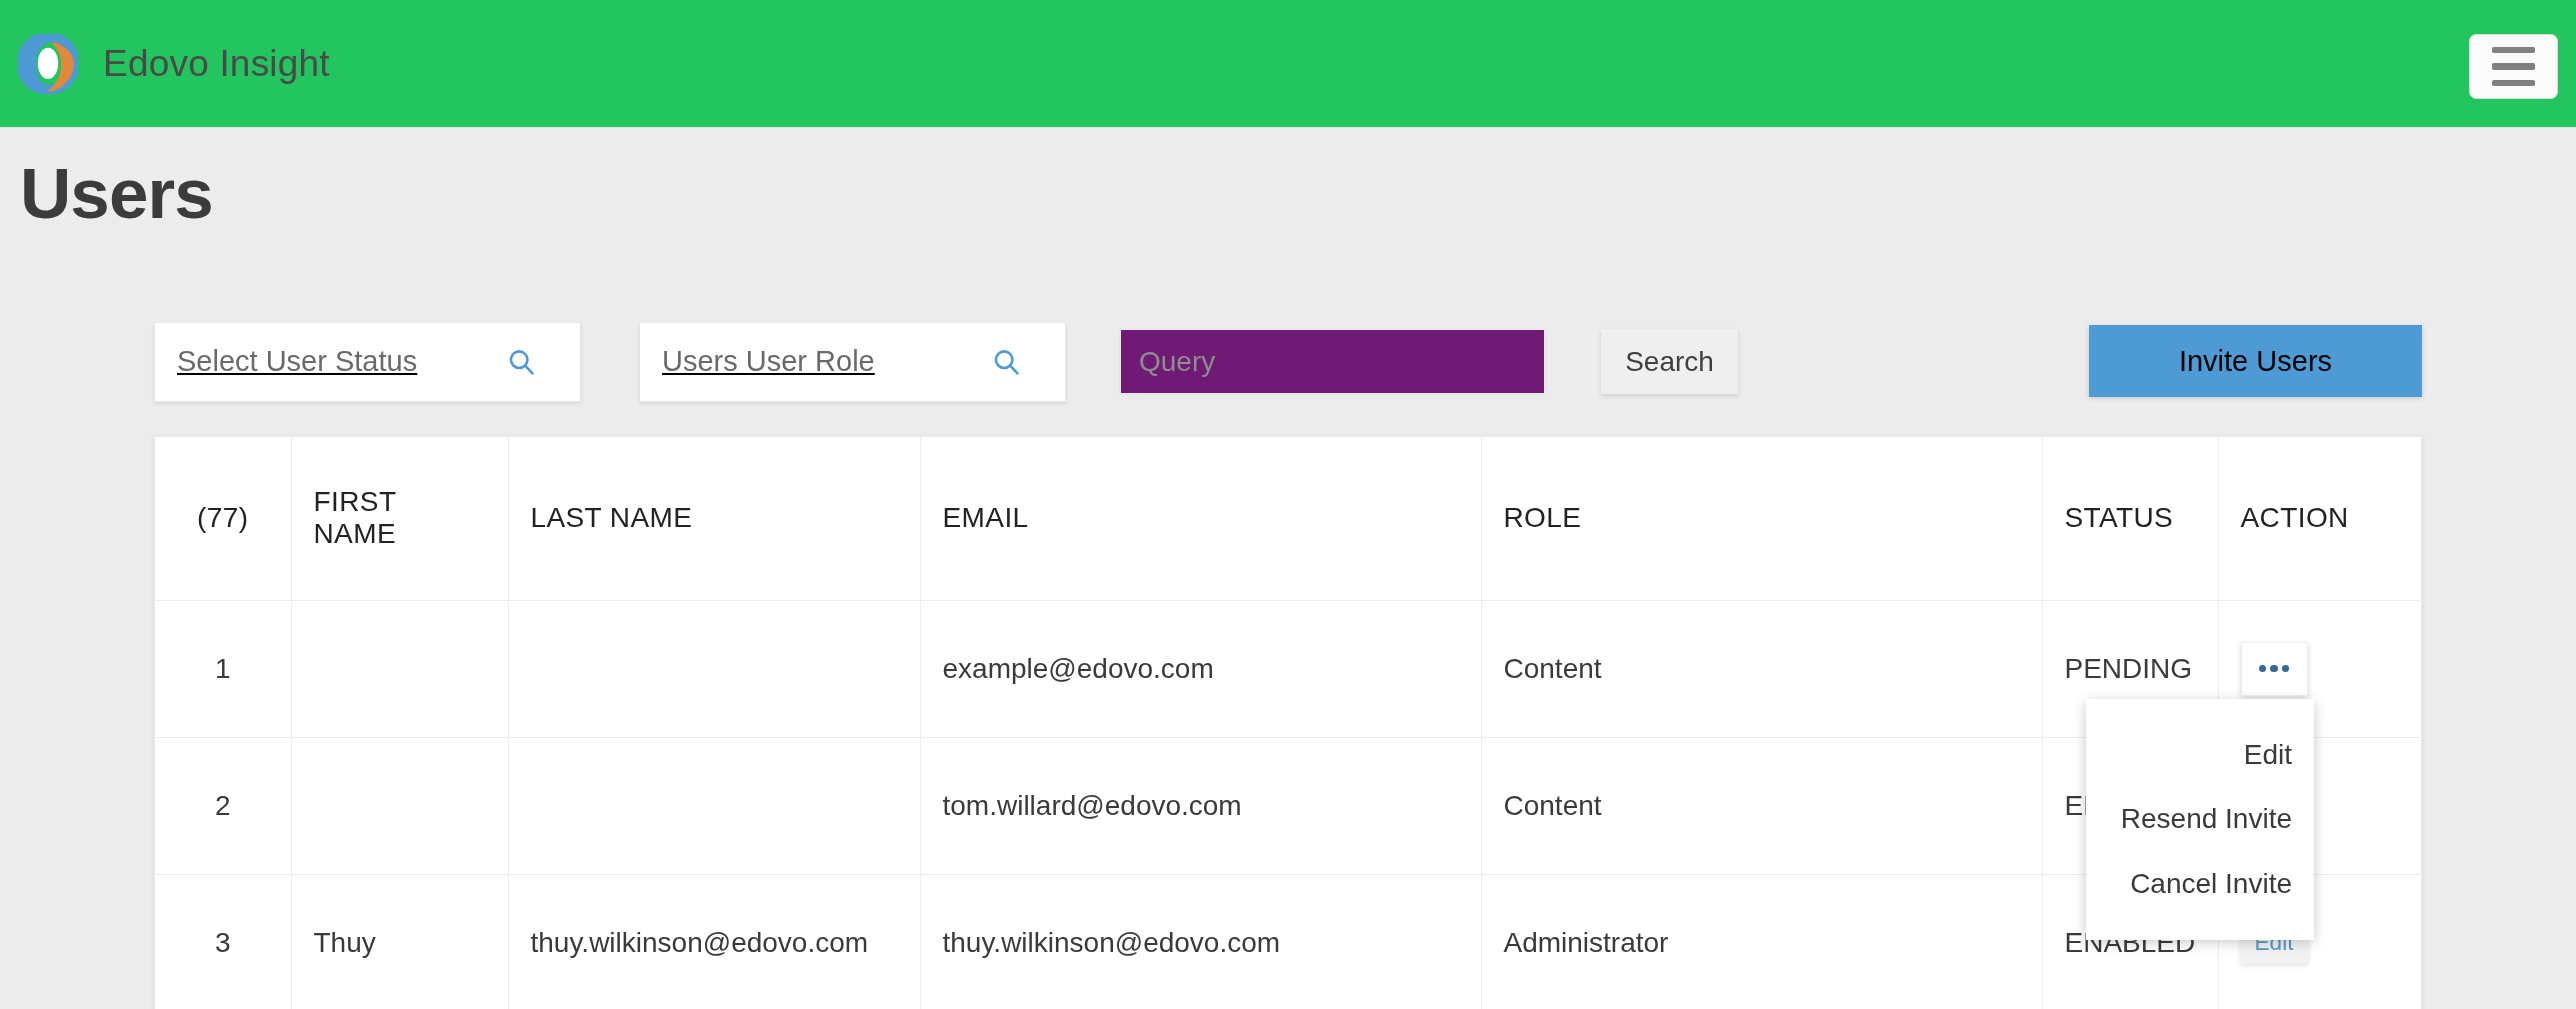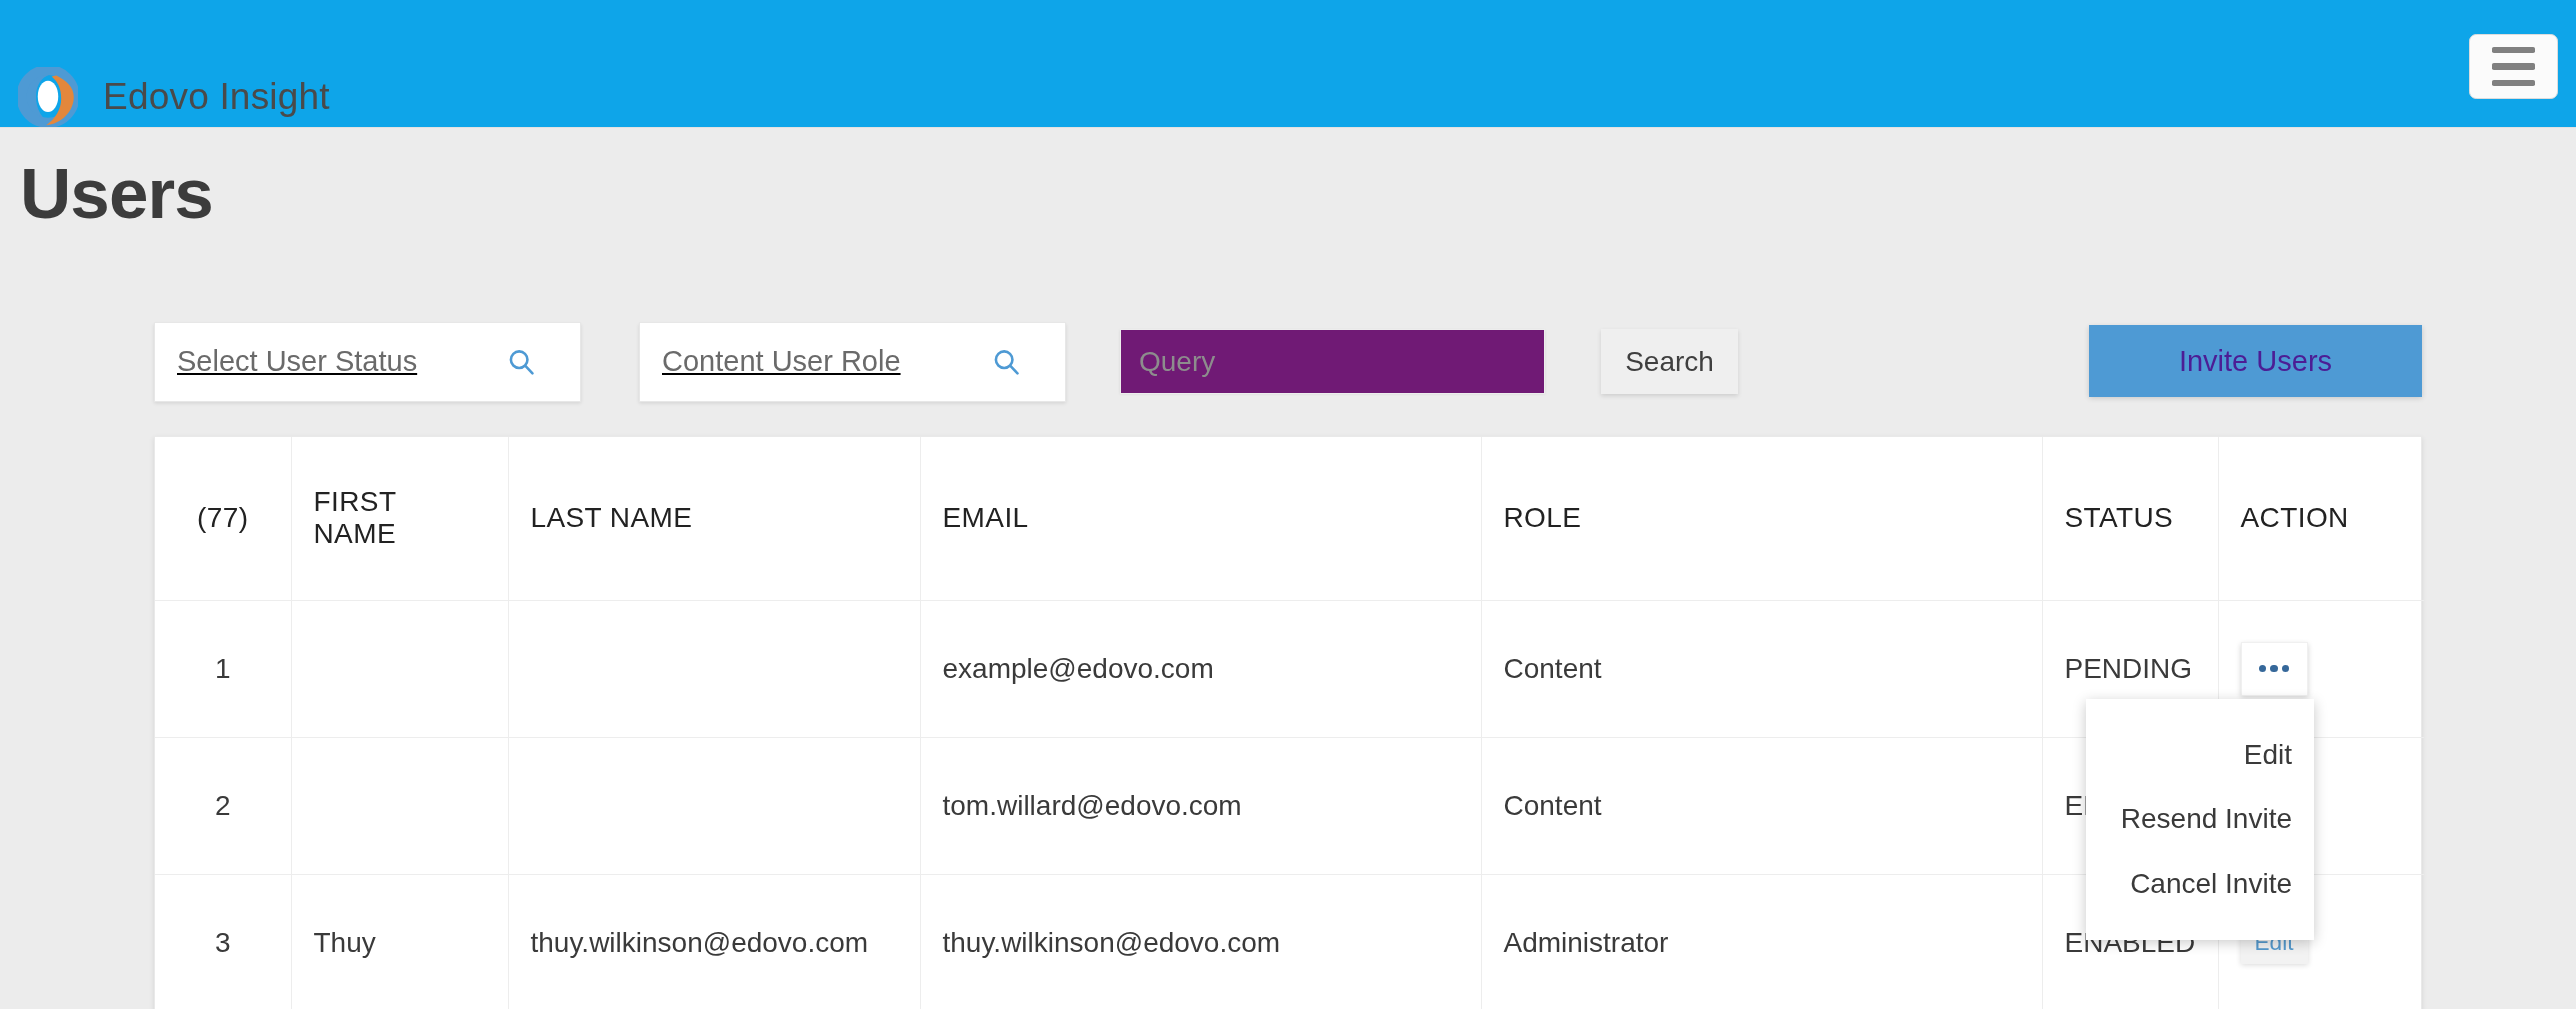--- a/index.html
+++ b/index.html
@@ -13,25 +13,25 @@
     height: 1009px;
     overflow: hidden;
     font-family: "Liberation Sans", sans-serif;
     -webkit-font-smoothing: antialiased;
   }
 
   
   .navbar {
     position: relative;
     height: 128px;
-    background: #0ea5e9;
+    background: #22c55e;
     border-bottom: 0.9px solid #e2e2e2;
     box-shadow: 0 1.8px 4.5px rgba(0,0,0,0.07);
     display: flex;
-    align-items: flex-end;
+    align-items: center;
     box-sizing: border-box;
   }
   .brand {
     display: flex;
     align-items: center;
     margin-left: 18px;
   }
   .brand-logo {
     width: 60px;
     height: 60px;
@@ -160,21 +160,21 @@
 
   .invite-btn {
     position: absolute;
     right: 154px;
     top: 7.2px;
     width: 333px;
     height: 72px;
     background: #4e9ad4;
     border: none;
     box-shadow: 0 1.8px 5.4px rgba(0,0,0,0.16);
-    color: #4c1d95;
+    color: #000000;
     font-family: inherit;
     font-size: 29px;
     cursor: pointer;
   }
 
   
   .table-wrap {
     margin: 31px 154px 0 154px;
     background: #ffffff;
     border: 0.9px solid #e9e9e9;
@@ -308,21 +308,21 @@
       <span class="placeholder">Select User Status</span>
       <span class="search-ico">
         <svg width="31" height="31" viewBox="0 0 24 24" fill="none" xmlns="http://www.w3.org/2000/svg" aria-hidden="true">
           <circle cx="10.2" cy="10.2" r="6.4" stroke="#4e9ad4" stroke-width="2"></circle>
           <line x1="15.2" y1="15.2" x2="20.5" y2="20.8" stroke="#4e9ad4" stroke-width="2" stroke-linecap="round"></line>
         </svg>
       </span>
     </div>
 
     <div class="select-box">
-      <span class="placeholder">Content User Role</span>
+      <span class="placeholder">Users User Role</span>
       <span class="search-ico">
         <svg width="31" height="31" viewBox="0 0 24 24" fill="none" xmlns="http://www.w3.org/2000/svg" aria-hidden="true">
           <circle cx="10.2" cy="10.2" r="6.4" stroke="#4e9ad4" stroke-width="2"></circle>
           <line x1="15.2" y1="15.2" x2="20.5" y2="20.8" stroke="#4e9ad4" stroke-width="2" stroke-linecap="round"></line>
         </svg>
       </span>
     </div>
 
     <div class="query-box">
       <span class="placeholder">Query</span>

